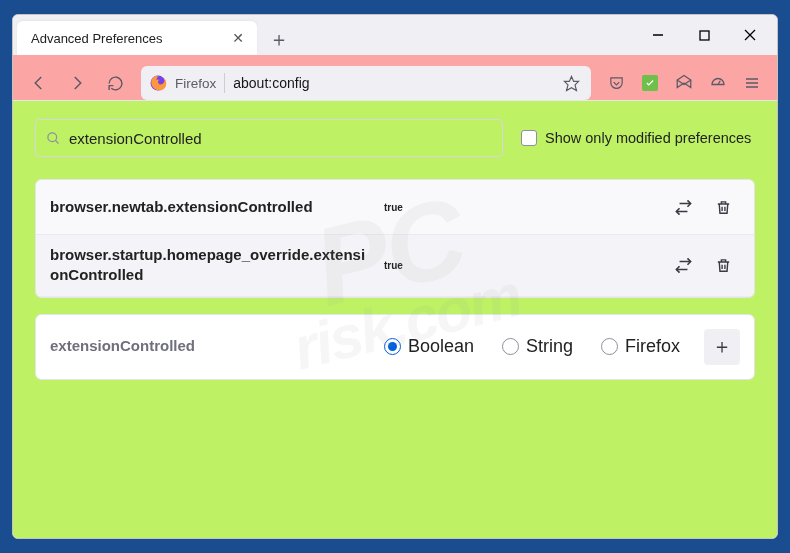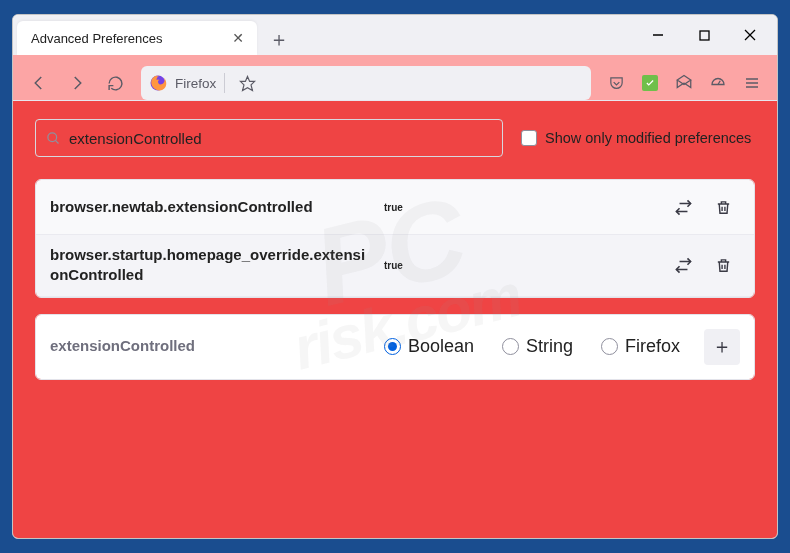--- a/index.html
+++ b/index.html
@@ -83,21 +83,21 @@
   }
   .ff-logo { width: 18px; height: 18px; }
   .ab-label { font-size: 13.5px; color: #5b5b66; }
   .ab-url { font-size: 14px; color: #15141A; flex:1; }
   .ab-divider{ width:1px; height:20px; background:#ccccd4; }
   .star { color:#5b5b66; width:28px; display:flex; justify-content:center; }
   .right-icons { display:flex; align-items:center; gap:0; }
   .right-icons .tb-btn { width: 34px; }
   .content {
     flex: 1;
-    background: #ef4444;
+    background: #bef264;
     padding: 18px 22px;
     overflow: auto;
   }
   .search-row {
     display: flex;
     align-items: center;
     gap: 18px;
     margin-bottom: 22px;
   }
   .searchbox {
@@ -218,20 +218,21 @@
           <polyline points="3 21 3 15 9 15"></polyline>
         </svg>
     </div>
     <div class="addressbar">
       <svg class="ff-logo" viewBox="0 0 24 24">
           <circle cx="12" cy="12" r="10" fill="#7542e5"></circle>
           <path d="M12 2C7 2 3 6 3 11c0 6 5 11 11 11 5 0 9-4 9-9 0-3-1-6-3-8 1 2 1 4 0 6-1 2-3 3-5 3-2 0-3-2-3-4 0-1 1-2 2-2-1-1-3-1-4 0 0-2 1-4 3-5-1 0-2 0-3 1 1-2 3-3 5-3" fill="#ff9640"></path>
         </svg>
       <span class="ab-label">Firefox</span>
       <span class="ab-divider"></span>
+      <span class="ab-url">about:config</span>
       <span class="star">
         <svg width="17" height="17" viewBox="0 0 24 24" fill="none" stroke="currentColor" stroke-width="1.7">
             <polygon points="12 2 15 9 22 9 17 14 19 22 12 18 5 22 7 14 2 9 9 9"></polygon>
           </svg>
       </span>
     </div>
     <div class="right-icons">
       <div class="tb-btn">
         <svg width="17" height="17" viewBox="0 0 24 24" fill="none" stroke="currentColor" stroke-width="1.7">
             <path d="M4 4h16v7a8 8 0 0 1-16 0z"></path>

